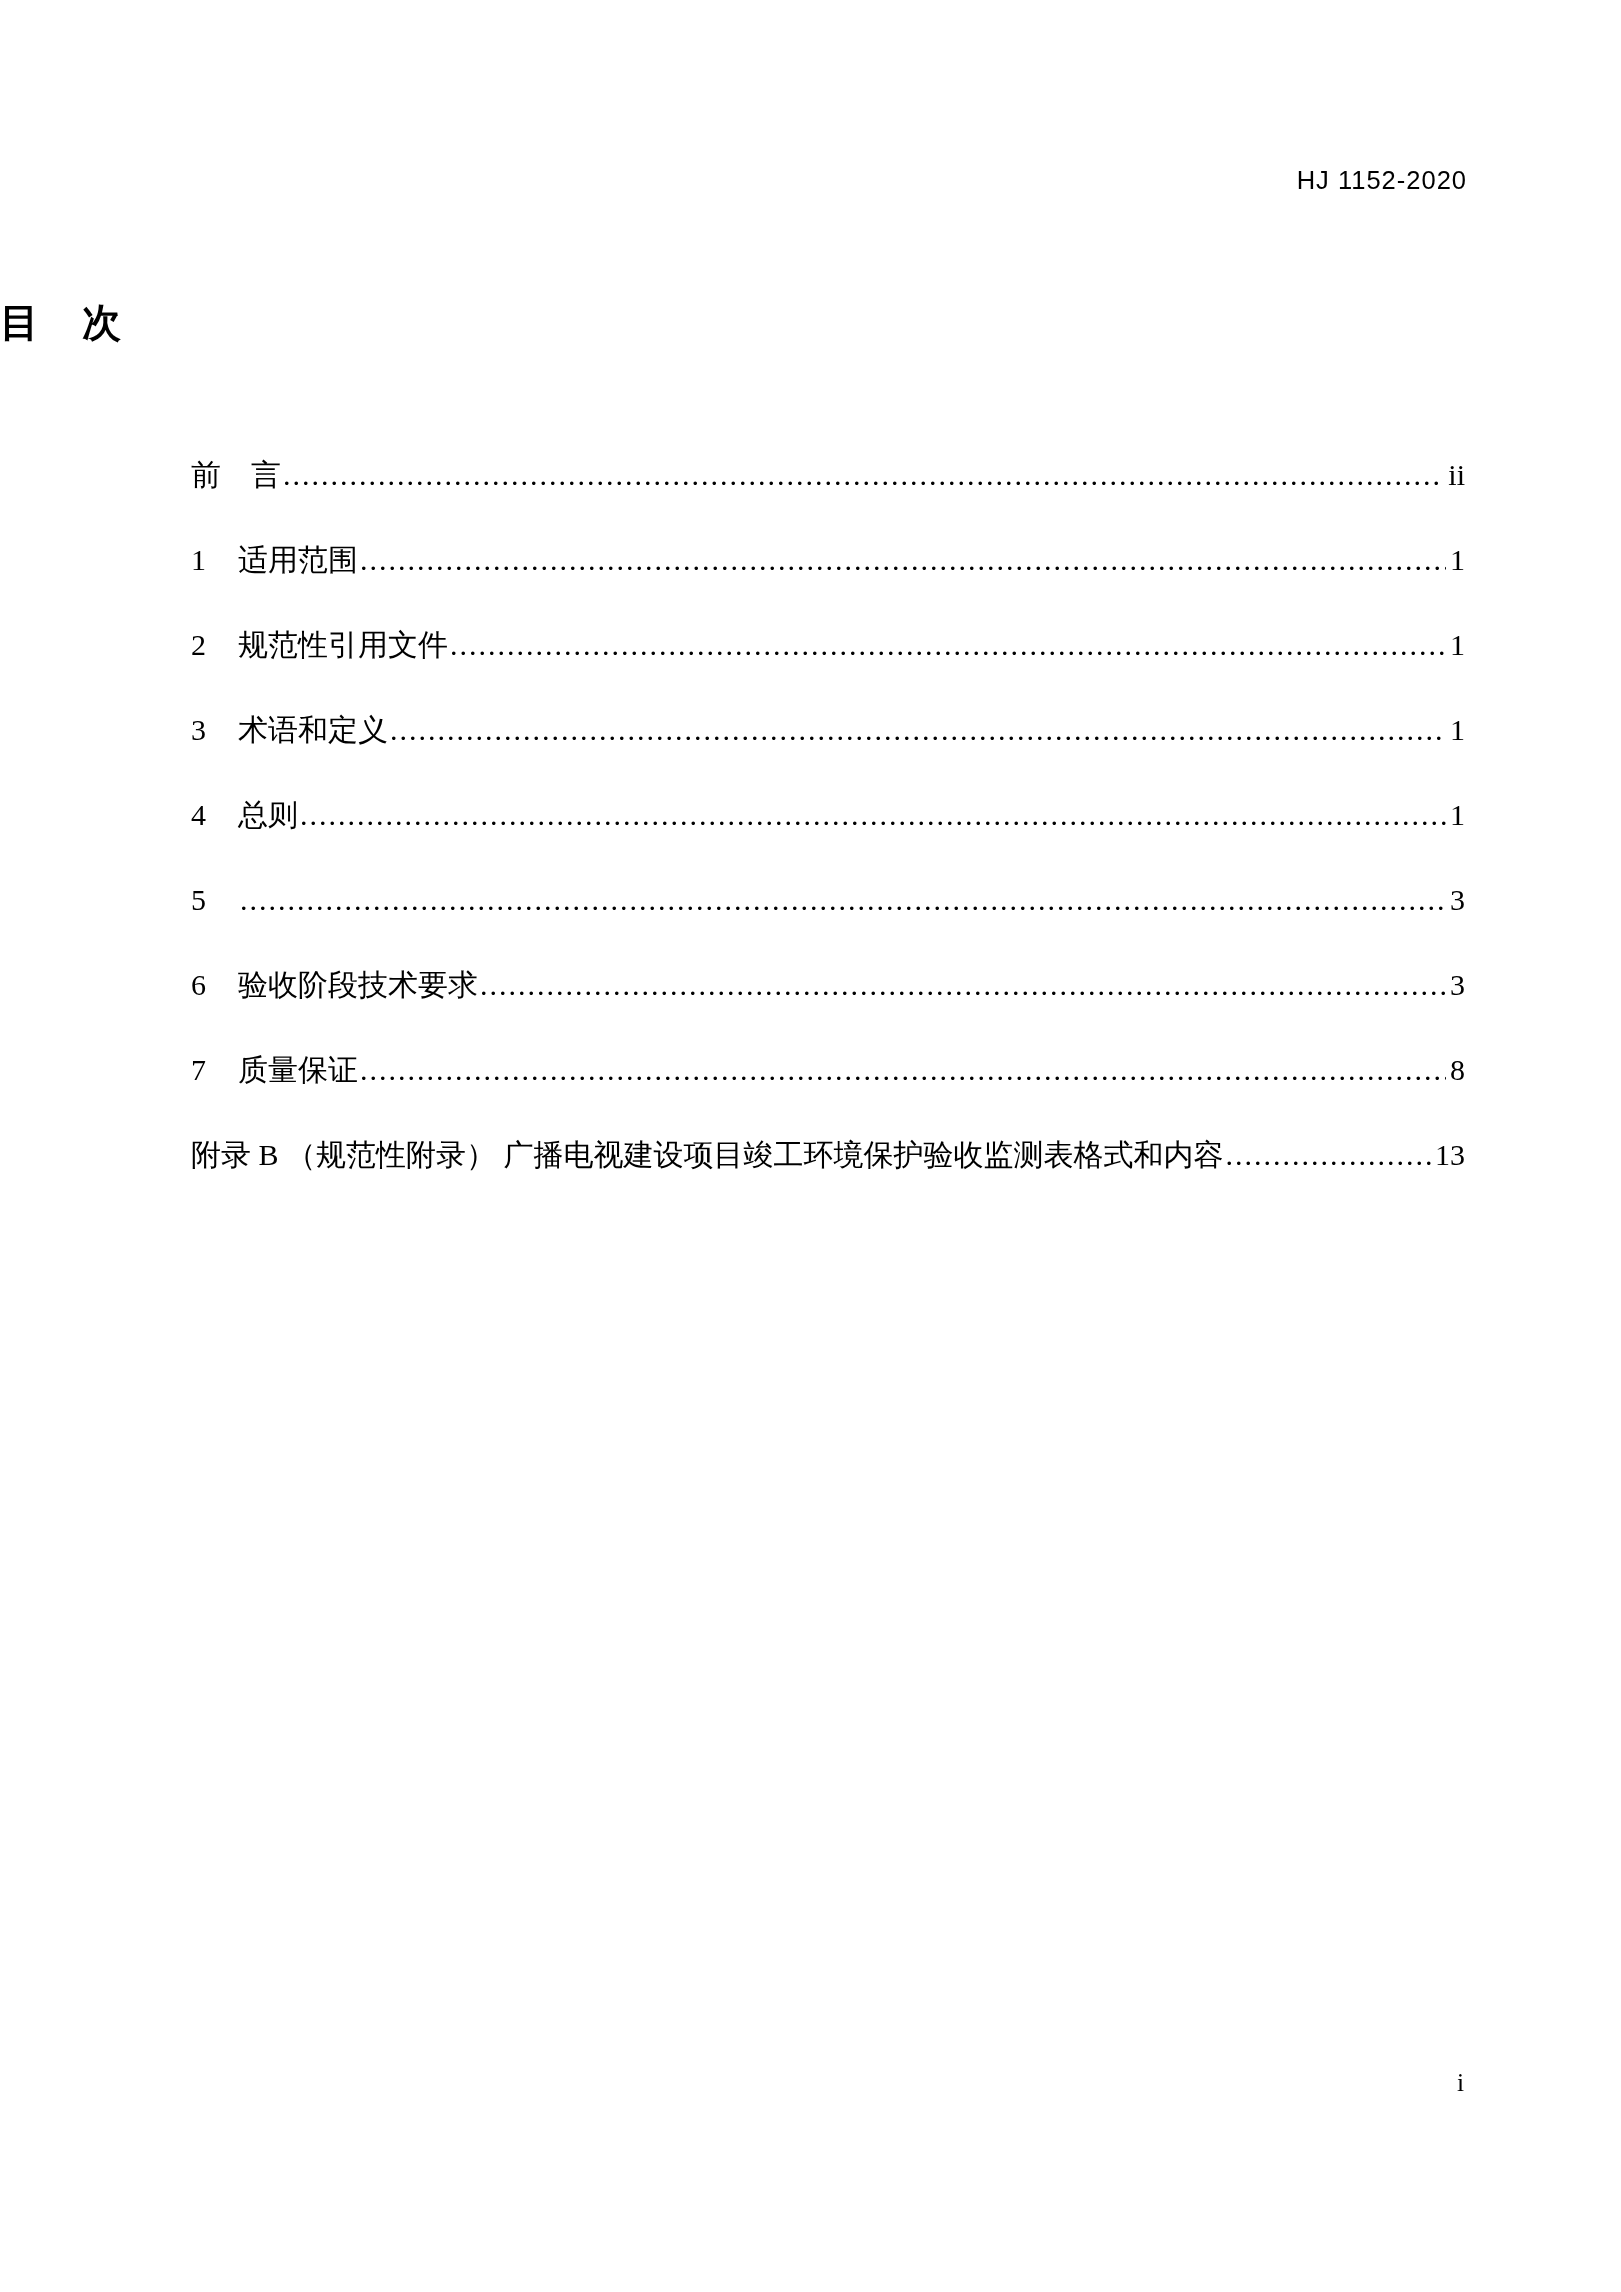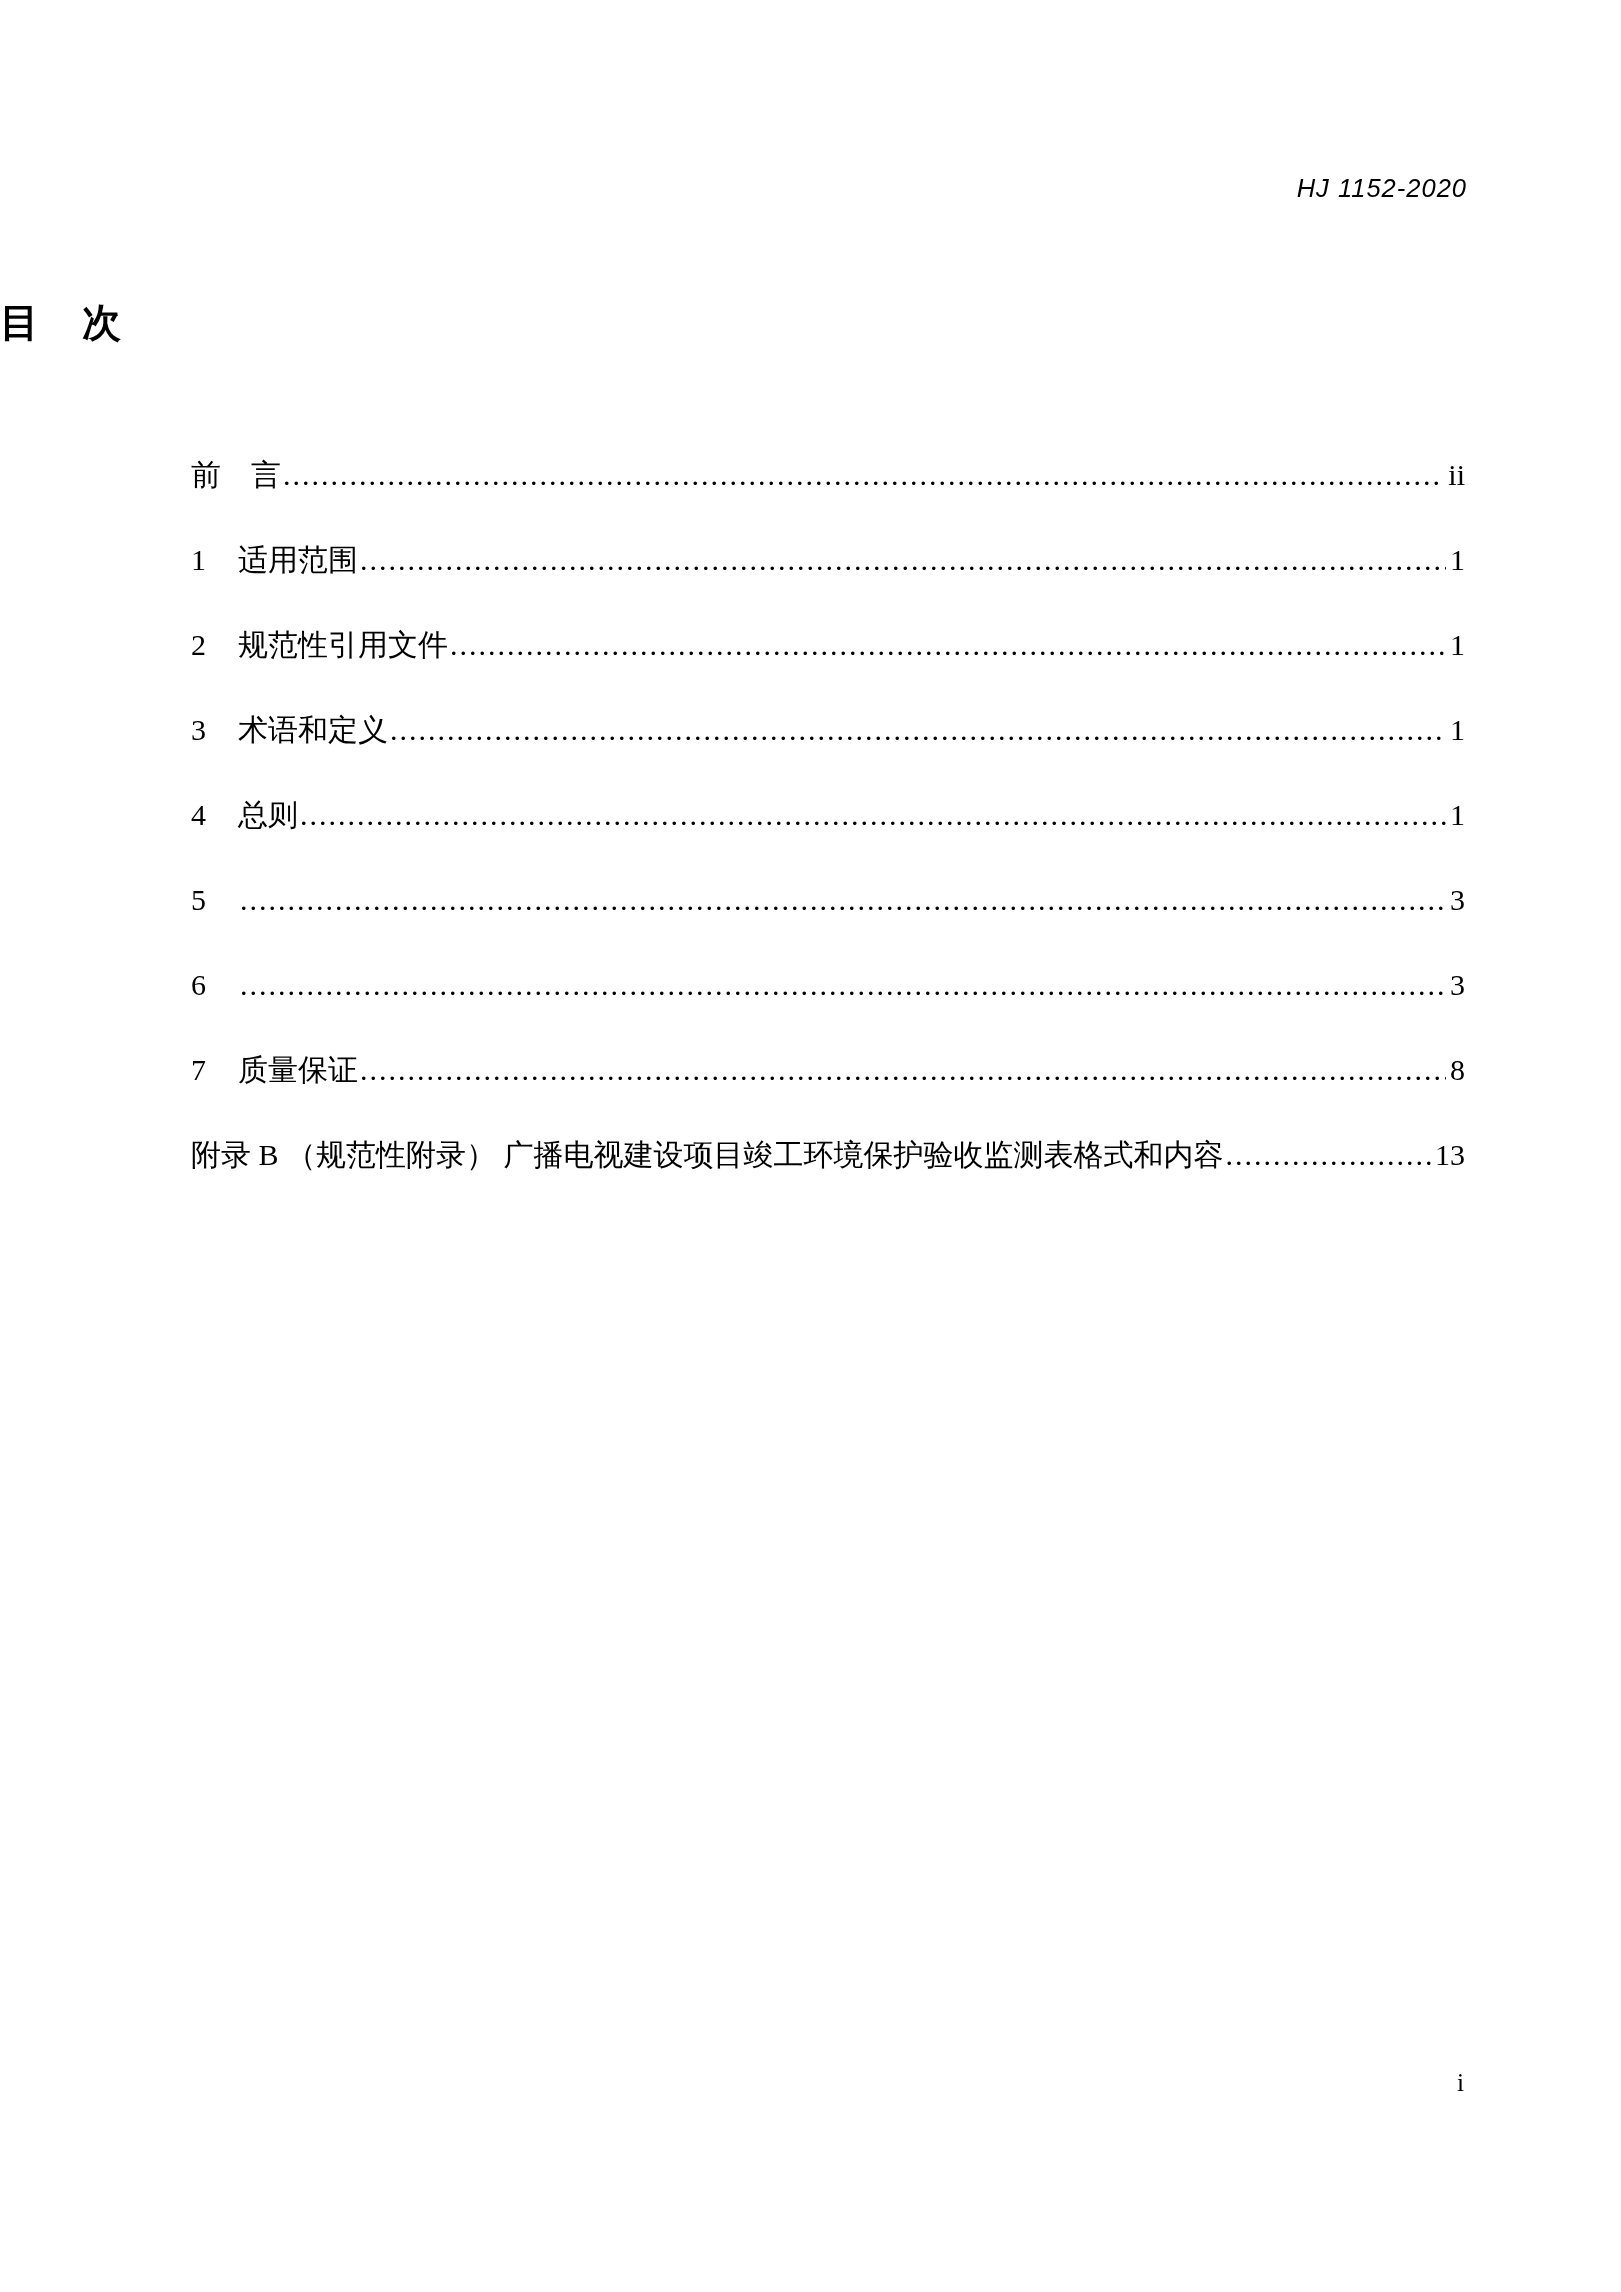--- a/index.html
+++ b/index.html
@@ -8,27 +8,26 @@
     height: 2293px;
     background: #ffffff;
     color: #000000;
     position: relative;
     font-family: "Liberation Serif", "DejaVu Serif", serif;
     overflow: hidden;
   }
 
   .header-code {
     position: absolute;
-    top: 174px;
+    top: 166px;
     right: 154px;
     font-family: "Liberation Sans", "DejaVu Sans", sans-serif;
     font-size: 25.5px;
     letter-spacing: 1px;
     white-space: nowrap;
-    font-style: italic;
   }
 
   .doc-title {
     position: absolute;
     top: 296px;
     left: 0;
     width: 100%;
     margin: 0;
     font-family: "Liberation Sans", "DejaVu Sans", sans-serif;
     font-weight: bold;
@@ -134,20 +133,21 @@
   </div>
 
   <div class="toc-row">
     <span class="toc-num">5</span>
     <span class="toc-dots"></span>
     <span class="toc-page">3</span>
   </div>
 
   <div class="toc-row">
     <span class="toc-num">6</span>
+    <span class="toc-label">验收阶段技术要求</span>
     <span class="toc-dots"></span>
     <span class="toc-page">3</span>
   </div>
 
   <div class="toc-row">
     <span class="toc-num">7</span>
     <span class="toc-label">质量保证</span>
     <span class="toc-dots"></span>
     <span class="toc-page">8</span>
   </div>

